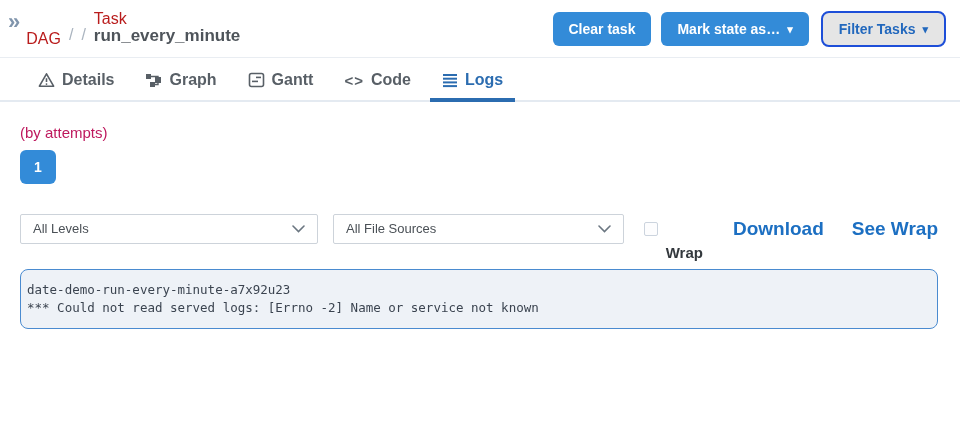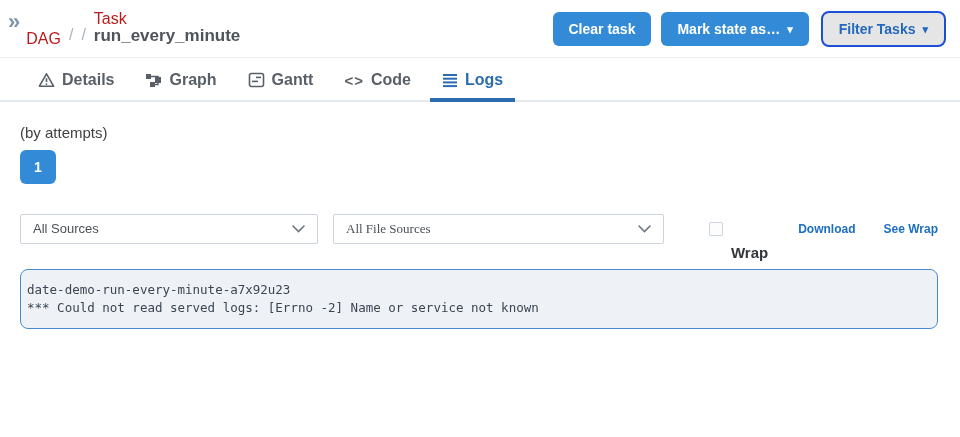--- a/index.html
+++ b/index.html
@@ -35,39 +35,39 @@
     font-size:16px; font-weight:bold; color:#585f66; cursor:pointer; position:relative; }
   .tab .ticon { display:flex; align-items:center; color:#585f66; }
   .tab.active { color:#2b6cb0; }
   .tab.active .ticon { color:#2b6cb0; }
   .tab.active::after { content:""; position:absolute; left:-12px; right:-12px;
     bottom:0; height:4px; background:#2b6cb0; z-index:1; }
   .code-glyph { font-weight:bold; letter-spacing:1px; font-size:15px; }
 
   
   .content { padding:0 22px 0 20px; }
-  .by-attempts { margin-top:22px; font-size:15px; color:#404040; }
+  .by-attempts { margin-top:22px; font-size:15px; color:#be185d; }
   .attempt-btn { margin-top:9px; width:36px; height:34px; background:#338bd8;
     color:#ffffff; font-size:14px; font-weight:bold; border:none; border-radius:6px;
     cursor:pointer; display:flex; align-items:center; justify-content:center; }
 
   .filter-row { margin-top:12px; display:flex; align-items:center; }
   .select { height:30px; border:1px solid #cdd3da; border-radius:2px; background:#fff;
     display:flex; align-items:center; justify-content:space-between;
     padding:0 12px; font-size:13px; color:#4a5056; cursor:pointer; }
   .select-levels { width:298px; }
-  .select-sources { width:331px; margin-left:15px;font-family:Liberation Serif, serif; }
+  .select-sources { width:291px; margin-left:15px; }
   .chev { color:#6b7练3; }
   .chev svg { display:block; }
 
   .wrap-group { margin-left:auto; display:flex; align-items:center; gap:8px; cursor:pointer; }
   .checkbox { width:14px; height:14px; border:1px solid #ccd4de; border-radius:2px;
     background:#fdfdfe; display:inline-block; }
   .wrap-label { font-size:15px; font-weight:bold; color:#33383d;margin-top:48px; }
-  .link { font-size:12px; font-weight:bold; color:#1c6fc2; text-decoration:none; cursor:pointer; }
+  .link { font-size:19px; font-weight:bold; color:#1c6fc2; text-decoration:none; cursor:pointer; }
   .link-download { margin-left:30px; }
   .link-seemore { margin-left:28px; }
 
   .log-box { margin-top:8px; background:#eef2f7; border:1.5px solid #4a8bd0;
     border-radius:8px; padding:11px 6px; }
   .log-line { font-family:"DejaVu Sans Mono","Liberation Mono",monospace;
     font-size:12.5px; line-height:18px; color:#3b4450; white-space:pre; }
 </style>
 </head>
 <body>
@@ -149,21 +149,21 @@
   </div>
 </div>
 
 <div class="content">
   <div class="by-attempts">(by attempts)</div>
 
   <button class="attempt-btn">1</button>
 
   <div class="filter-row">
     <div class="select select-levels">
-      <span>All Sources</span>
+      <span>All Levels</span>
       <span class="chev">
           <svg width="13" height="8" viewBox="0 0 13 8">
             <path d="M1 1 L6.5 6.5 L12 1" fill="none" stroke="#6b7681" stroke-width="1.6" stroke-linecap="round"></path>
           </svg>
         </span>
     </div>
     <div class="select select-sources">
       <span>All File Sources</span>
       <span class="chev">
           <svg width="13" height="8" viewBox="0 0 13 8">

